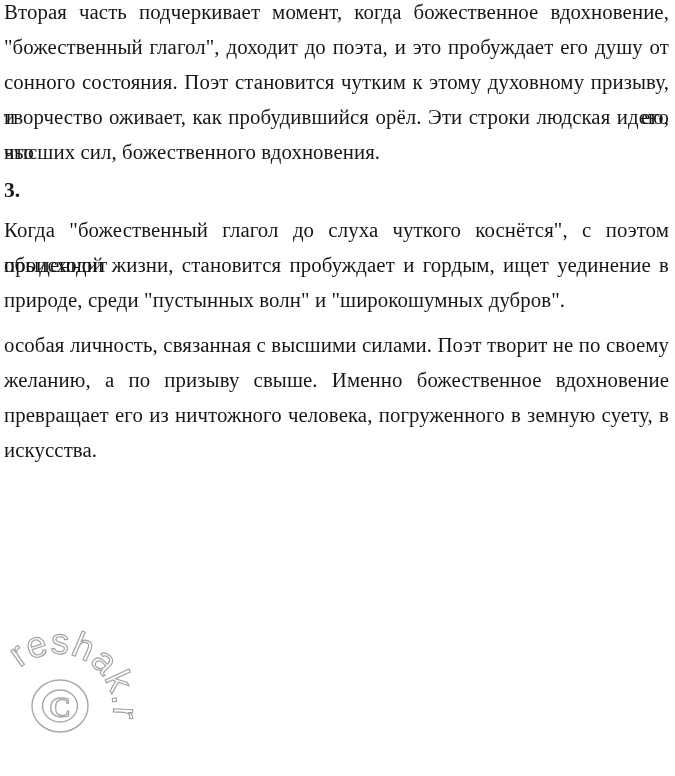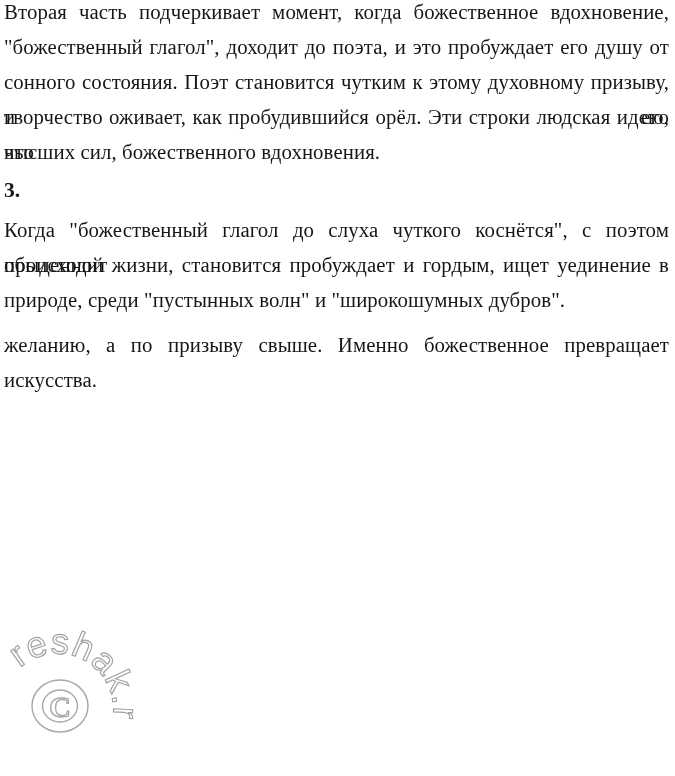--- a/index.html
+++ b/index.html
@@ -74,21 +74,23 @@
 
   <div class="heading">3.</div>
 
   <div>
     <div class="line">Когда "божественный глагол до слуха чуткого коснётся", с поэтом происходит</div>
     <div class="line">обыденной жизни, становится пробуждает и гордым, ищет уединение в</div>
     <div class="line line--last">природе, среди "пустынных волн" и "широкошумных дубров".</div>
   </div>
 
   <div class="para--gap">
-    <div class="line">желанию, а по призыву свыше. Именно божественное превращает</div>
+    <div class="line">особая личность, связанная с высшими силами. Поэт творит не по своему</div>
+    <div class="line">желанию, а по призыву свыше. Именно божественное вдохновение</div>
+    <div class="line">превращает его из ничтожного человека, погруженного в земную суету, в</div>
     <div class="line line--last">искусства.</div>
   </div>
 
 </div>
 
 <svg class="watermark" width="220" height="176" viewBox="0 0 220 176" aria-hidden="true">
   <defs>
     <path id="wm-arc" d="M 20 68 A 56 56 0 0 1 112 122" fill="none"></path>
   </defs>
   <ellipse class="wm-shape" cx="60" cy="106" rx="28" ry="26"></ellipse>

